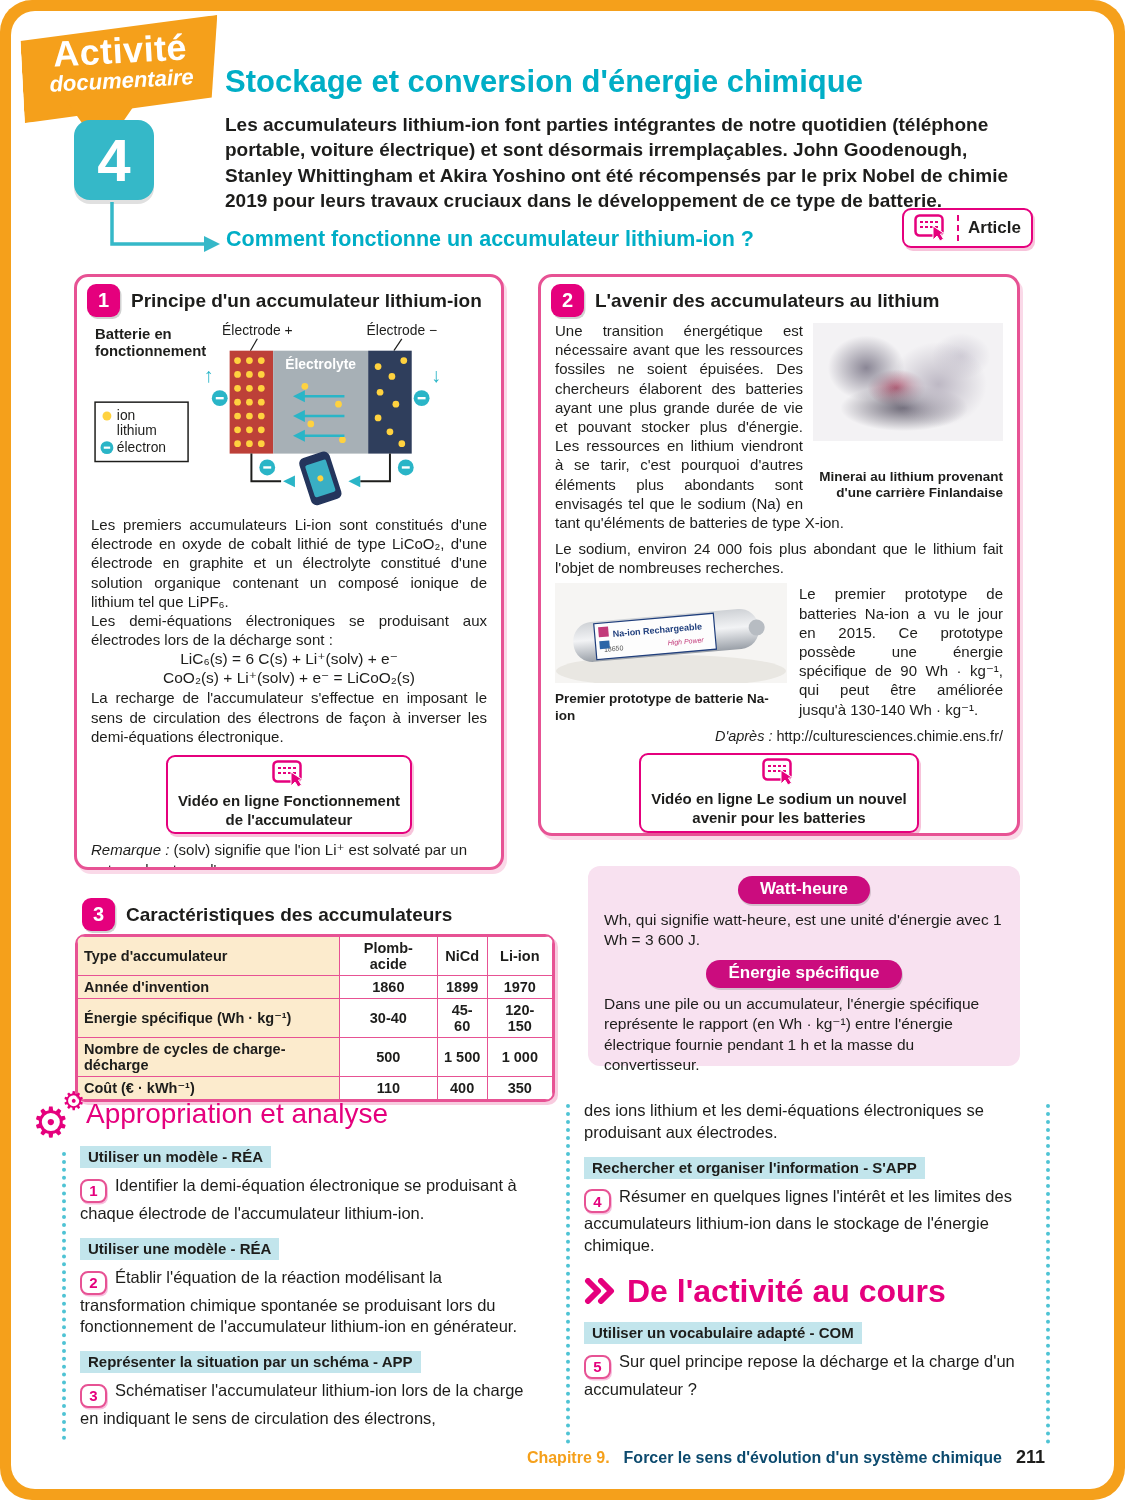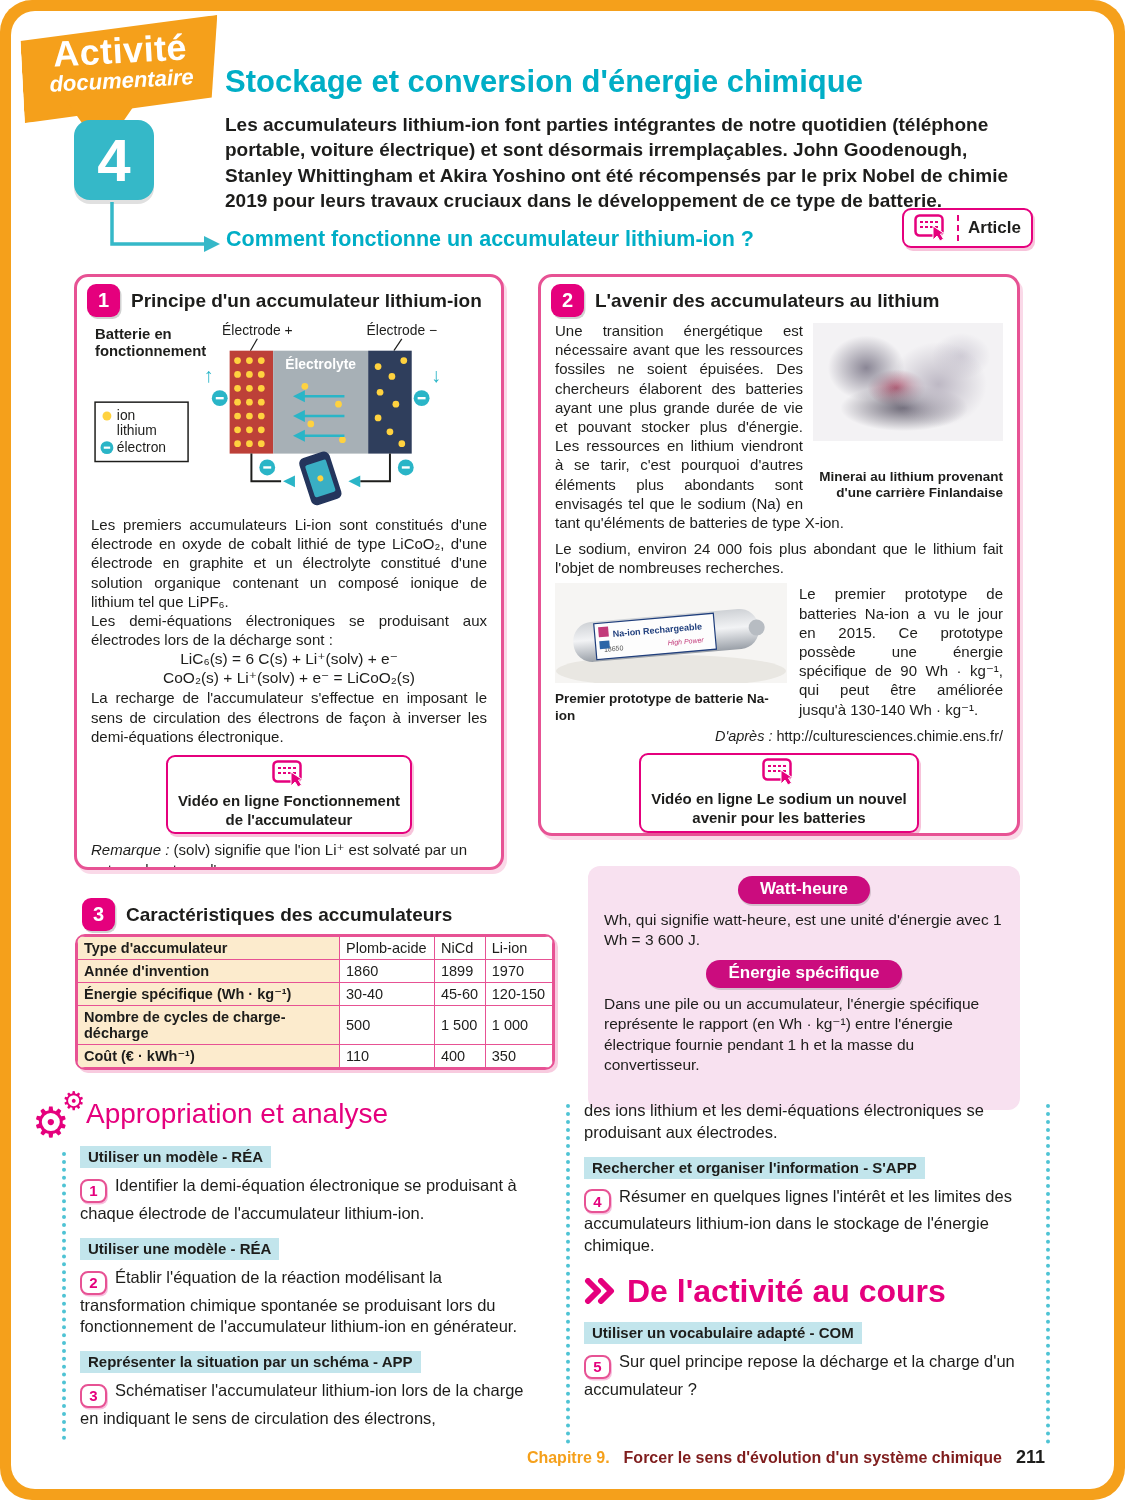--- a/index.html
+++ b/index.html
@@ -60,25 +60,25 @@
   .cap-center { text-align:right;margin-top:28px; }
   .fig-left { float:left; width:232px; margin:6px 12px 0 0; }
   .source { text-align:right; font-size:14.5px; margin-top:4px; }
   .clear { clear:both; }
 
   
   .box3-head { position:absolute; left:82px; top:898px; display:flex; align-items:center; gap:11px; }
   .tablewrap { position:absolute; left:75px; top:934px; width:480px; border:2.5px solid #E75294; border-radius:10px;
     overflow:hidden; background:#fff; box-shadow:3px 3px 0 rgba(231,82,148,0.3); }
   .tablewrap table { width:100%; border-collapse:collapse; font-size:14.5px; }
-  .tablewrap td, .tablewrap th { border:1.2px solid #E75294; padding:3px 6px; text-align:left; height:23px; font-weight:normal; }
+  .tablewrap td, .tablewrap th { border:1.2px solid #E75294; padding:3px 6px; text-align:center; height:23px; font-weight:bold; }
   .tablewrap .c1 { background:#FCEBCD; text-align:left; font-weight:bold; width:262px; }
 
   
-  .defs { position:absolute; left:588px; top:866px; width:432px; height:244px; background:#F8E1F0; border-radius:12px;
+  .defs { position:absolute; left:588px; top:866px; width:432px; height:200px; background:#F8E1F0; border-radius:12px;
     padding:10px 16px; }
   .pill { display:block; width:fit-content; margin:0 auto 6px; background:#CB0C7E; color:#fff; font-weight:bold;
     font-size:17px; padding:3px 22px 5px; border-radius:16px; box-shadow:1px 2px 0 rgba(0,0,0,0.15); }
   .pill2 { margin-top:10px; }
   .defs p { font-size:15.5px; line-height:1.3; }
 
   
   .ex-gears { position:absolute; left:32px; top:1090px; width:60px; height:60px; color:#E5007D; }
   .gear-big { position:absolute; left:0; top:8px; font-size:42px; }
   .gear-small { position:absolute; left:30px; top:-4px; font-size:26px; }
@@ -93,21 +93,21 @@
     vertical-align:-5px; box-shadow:1px 1.5px 0 rgba(229,0,125,0.25); }
   .cours-head { display:flex; align-items:center; gap:9px; margin:16px 0 12px; }
   .cours-title { font-size:32px; font-weight:bold; color:#E5007D; }
   .dotline { position:absolute; width:0; border-left:4px dotted #4FC3D4; }
   #dl1 { left:62px; top:1152px; height:288px; }
   #dl2 { left:566px; top:1104px; height:340px; }
   #dl3 { left:1046px; top:1104px; height:340px; }
 
   .footer { position:absolute; top:1447px; right:80px; font-size:16px; display:flex; gap:14px; align-items:baseline; }
   .f-chap { color:#F5A01B; font-weight:bold; }
-  .f-title { font-weight:bold; color:#7f1d1d; }
+  .f-title { font-weight:bold; color:#0c4a6e; }
   .f-page { font-weight:bold; font-size:18px; }
 
   svg text { font-family:"Liberation Sans","DejaVu Sans",sans-serif; }
   .dg { font-size:14px; fill:#1d1d1b; }
   .dg-b { font-size:15px; font-weight:bold; fill:#1d1d1b; }
   .dg-w { font-size:14px; font-weight:bold; fill:#fff; }
 </style>
 </head>
 <body>
 

